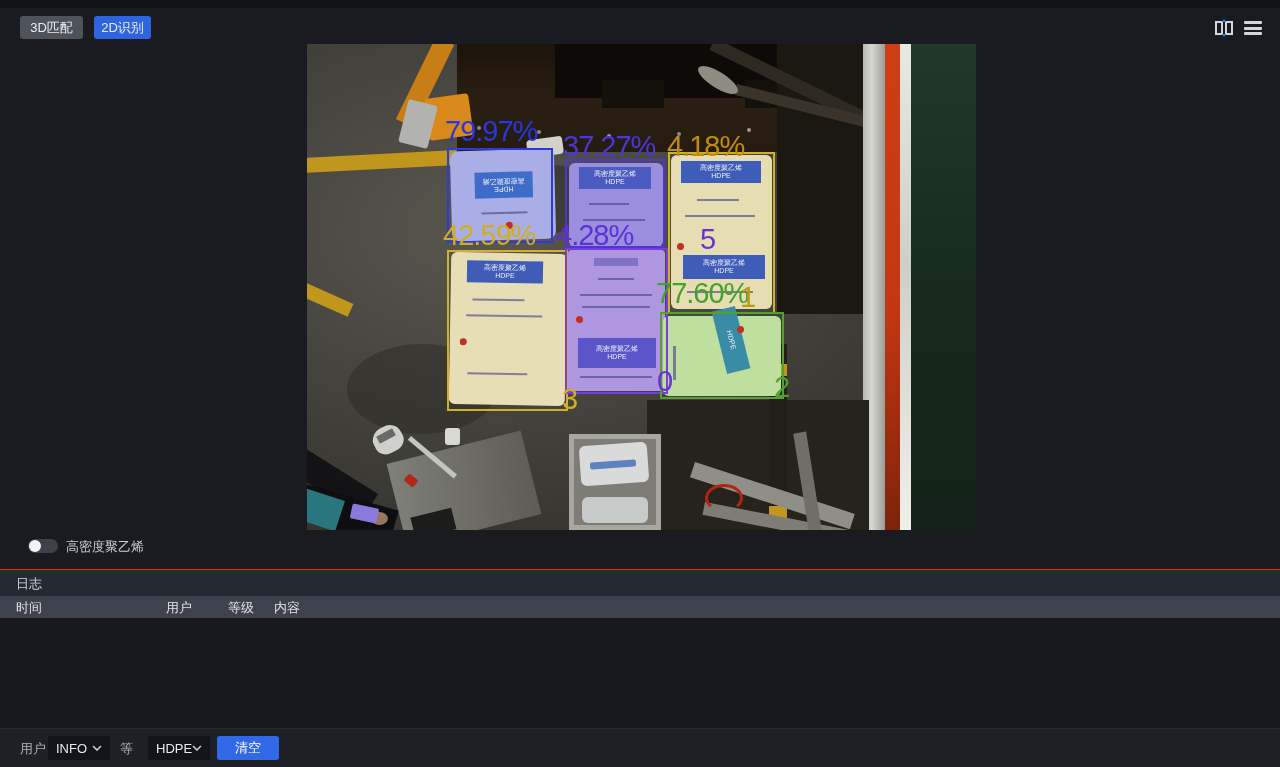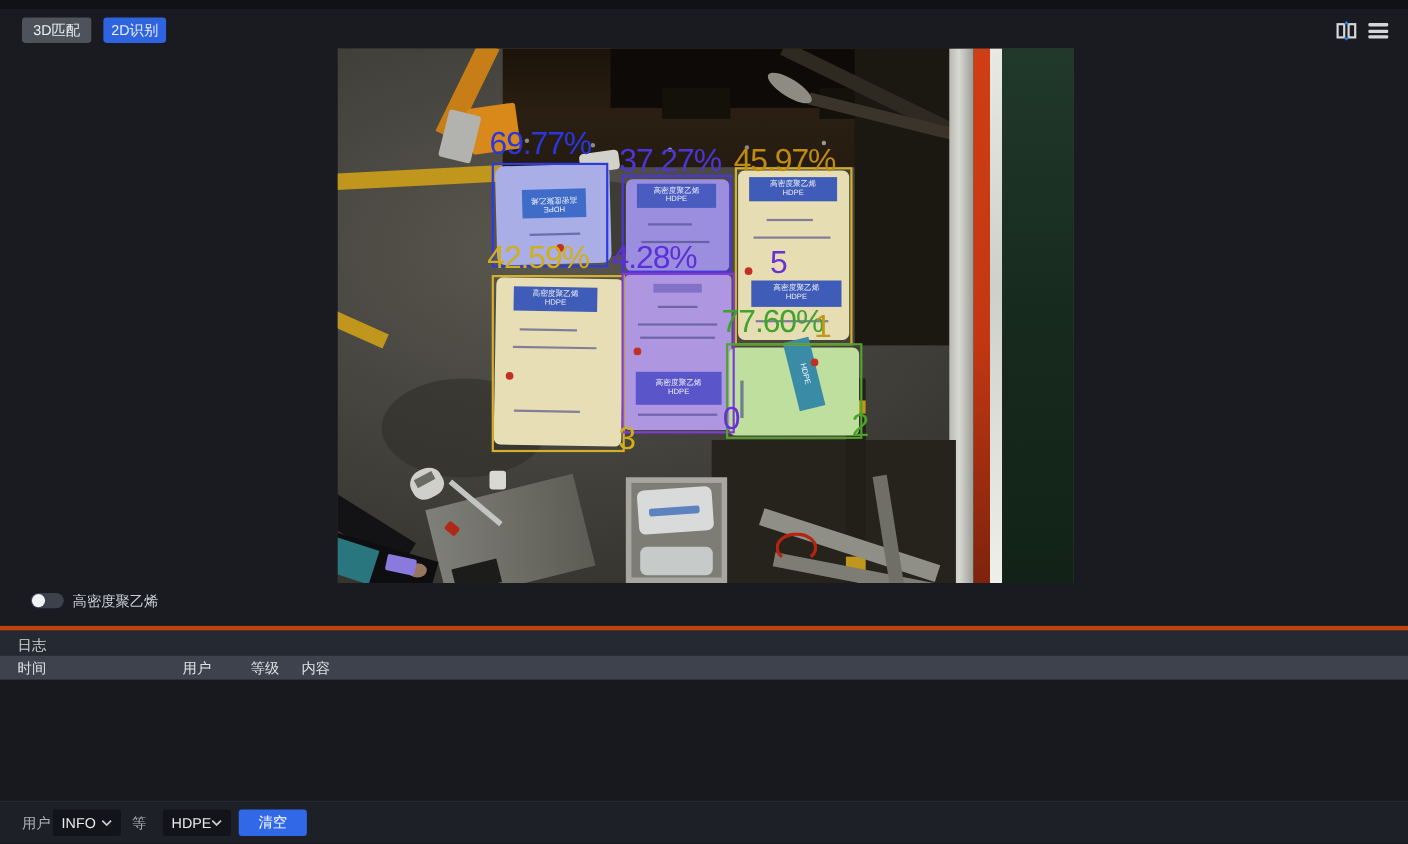--- a/index.html
+++ b/index.html
@@ -64,21 +64,21 @@
   .det-box { position:absolute; border-style:solid; border-width:2px; }
   .det-score { position:absolute; font-size:29px; letter-spacing:-1px; line-height:30px; }
   .det-idx { position:absolute; font-size:29px; line-height:30px; }
 
   
   .toggle { position:absolute; left:28px; top:539px; width:30px; height:14px; border-radius:7px; background:#3c424b; cursor:pointer; }
   .knob { position:absolute; left:1px; top:1px; width:12px; height:12px; border-radius:50%; background:#f2f3f5; }
   .toggle-label { position:absolute; left:66px; top:538px; font-size:13px; color:#c9cdd3; }
 
   
-  .log-titlebar { position:absolute; left:0; top:569px; width:1280px; height:27px; background:#252932; border-top:4px solid #c2410c; }
+  .log-titlebar { position:absolute; left:0; top:569px; width:1280px; height:27px; background:#252932; border-top:1px solid #c2410c; }
   .log-title { position:absolute; left:16px; top:5px; font-size:13px; color:#d2d5da; }
   .log-header { position:absolute; left:0; top:596px; width:1280px; height:22px; background:#3d424d; }
   .log-col { position:absolute; top:3px; font-size:13px; color:#e1e3e7; }
   .log-body { position:absolute; left:0; top:618px; width:1280px; height:110px; background:#17191e; }
 
   
   .footer { position:absolute; left:0; top:728px; width:1280px; height:39px; background:#1d2026; border-top:1px solid #262a31; }
   .f-label { position:absolute; top:11px; font-size:13px; color:#aeb2b9; }
   .f-select { position:absolute; top:7px; height:24px; background:#121419; border-radius:3px; display:flex; align-items:center;
               justify-content:space-between; padding:0 8px; font-size:13px; color:#e8eaee; cursor:pointer; }
@@ -242,23 +242,23 @@
       <div class="mini-line" style="left:10px;top:30px;width:3px;height:34px;"></div>
     </div>
 
     <div class="det-box" style="left:140px;top:104px;width:106px;height:95px;border-color:#2e3bdc;"></div>
     <div class="det-box" style="left:258px;top:115px;width:100px;height:89px;border-color:#4b36d8;"></div>
     <div class="det-box" style="left:361px;top:108px;width:107px;height:162px;border-color:#d2b02c;"></div>
     <div class="det-box" style="left:140px;top:206px;width:121px;height:161px;border-color:#d2b02c;"></div>
     <div class="det-box" style="left:258px;top:204px;width:103px;height:146px;border-color:#7d3cd8;"></div>
     <div class="det-box" style="left:353px;top:268px;width:124px;height:87px;border-color:#54a12e;"></div>
 
-    <div class="det-score" style="left:138px;top:72px;color:#2a36e0;">69.77%</div>
+    <div class="det-score" style="left:138px;top:72px;color:#2a36e0;">79.97%</div>
     <div class="det-score" style="left:256px;top:87px;color:#4b36d8;">37.27%</div>
-    <div class="det-score" style="left:360px;top:87px;color:#c08c10;">45.97%</div>
+    <div class="det-score" style="left:360px;top:87px;color:#c08c10;">4.18%</div>
     <div class="det-score" style="left:136px;top:176px;color:#d2ae18;">42.59%</div>
     <div class="det-score" style="left:249px;top:176px;color:#5c30d8;">4.28%</div>
     <div class="det-score" style="left:349px;top:234px;color:#3fa32c;">77.60%</div>
 
     <div class="det-idx" style="left:393px;top:180px;color:#6a30d8;">5</div>
     <div class="det-idx" style="left:433px;top:238px;color:#c0981c;">1</div>
     <div class="det-idx" style="left:255px;top:340px;color:#d2ae18;">3</div>
     <div class="det-idx" style="left:350px;top:322px;color:#6a30d8;">0</div>
     <div class="det-idx" style="left:467px;top:328px;color:#4aa32c;">2</div>
   </div>

